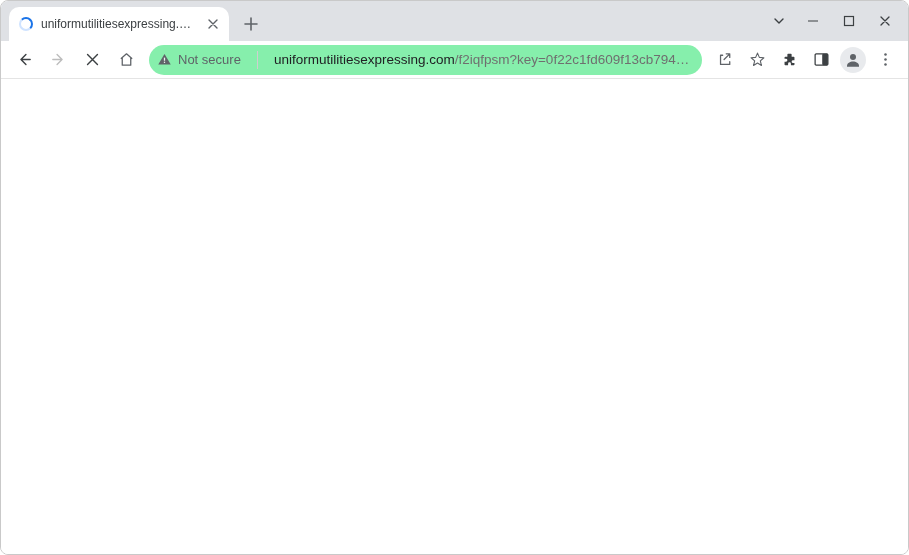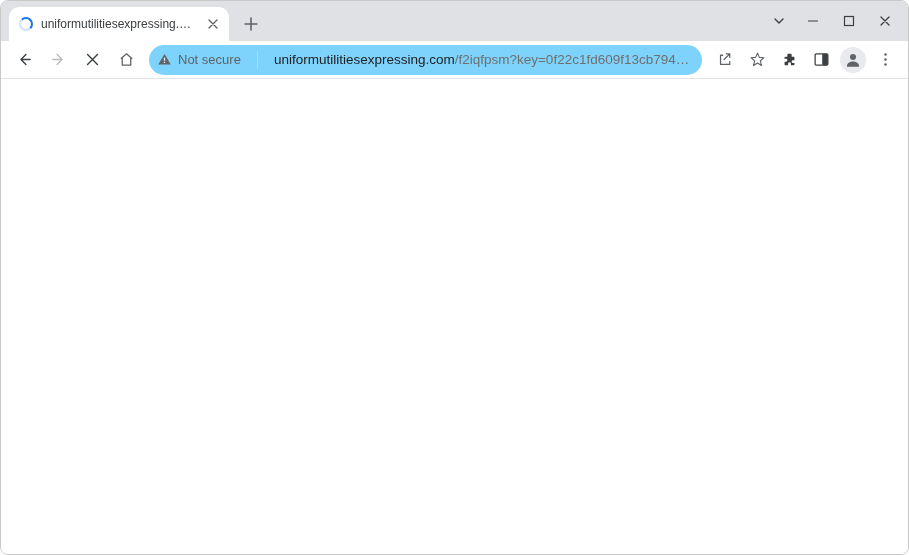--- a/index.html
+++ b/index.html
@@ -52,21 +52,21 @@
     padding: 0 8px; gap: 4px; border-bottom: 1px solid #e4e4e4;
   }
   .tb-btn {
     width: 30px; height: 30px; display: flex; align-items: center; justify-content: center;
     border-radius: 50%; cursor: pointer; color: #5f6368;
   }
   .tb-btn.disabled { color: #bdbdbd; cursor: default; }
   .tb-btn svg { width: 17px; height: 17px; }
 
   .omnibox {
-    flex: 1; height: 30px; background: #7dd3fc; border-radius: 15px; display: flex;
+    flex: 1; height: 30px; background: #86efac; border-radius: 15px; display: flex;
     align-items: center; padding: 0 10px 0 8px; gap: 16px; margin: 0 4px; overflow: hidden;
   }
   .sec-chip {
     display: flex; align-items: center; gap: 6px; color: #5f6368; font-size: 13px;
     white-space: nowrap;
   }
   .sec-chip svg { width: 15px; height: 15px; fill: #5f6368; }
   .vsep { width: 1px; height: 18px; background: #cfcfcf; }
   .url {
     flex: 1; font-size: 13.5px; color: #6f6f6f; white-space: nowrap; overflow: hidden;

